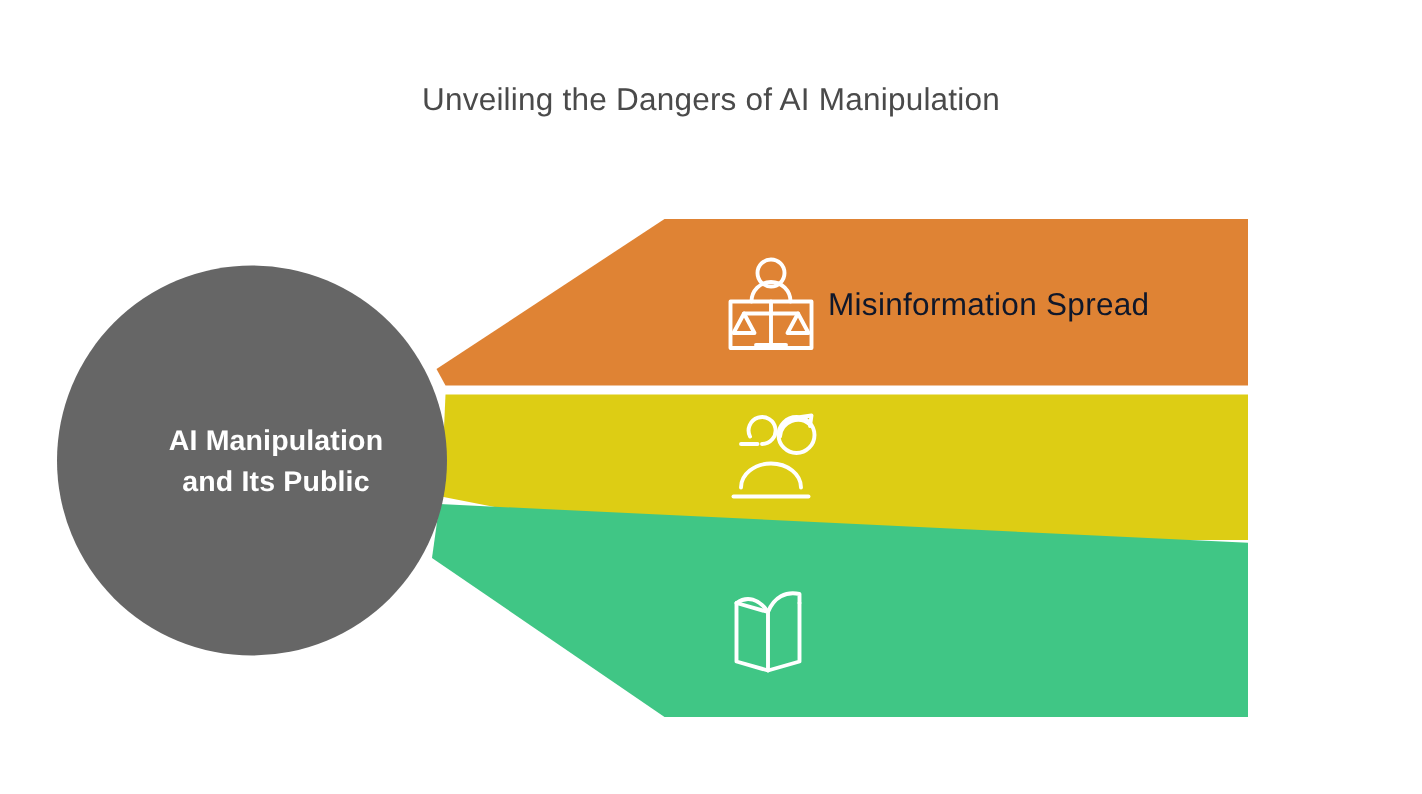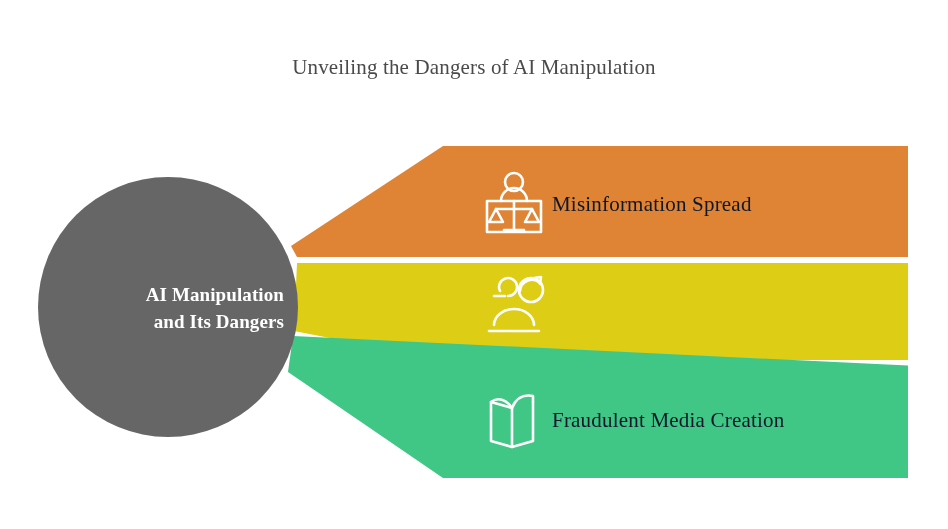--- a/index.html
+++ b/index.html
@@ -7,25 +7,24 @@
     margin: 0;
     padding: 0;
     background: #ffffff;
   }
   body {
     font-family: "Liberation Sans", sans-serif;
     -webkit-font-smoothing: antialiased;
   }
   #infographic {
     position: relative;
-    width: 908px;
+    width: 832px;
     height: 529px;
     background: #ffffff;
     overflow: hidden;
-    font-family: Liberation Serif, serif;
   }
   #chart-title {
     position: absolute;
     left: 0;
     top: 53px;
     width: 948px;
     text-align: center;
     font-size: 21px;
     font-weight: 400;
     color: #4a4a4a;
@@ -47,24 +46,24 @@
     letter-spacing: 0.2px;
     white-space: nowrap;
     line-height: 26px;
   }
   #label-row-0 { left: 552px; top: 191px; }
   #label-row-1 { left: 552px; top: 299px; }
   #label-row-2 { left: 552px; top: 407px; }
 
   .center-text {
     position: absolute;
-    left: 44px;
+    left: 64px;
     top: 281px;
     width: 240px;
-    text-align: right;
+    text-align: center;
     color: #ffffff;
     font-size: 19px;
     font-weight: bold;
     line-height: 27px;
     letter-spacing: 0.1px;
   }
   .center-text .line { display: block; }
 </style>
 </head>
 <body>
@@ -107,21 +106,20 @@
     <g fill="none" stroke="#ffffff" stroke-width="2.6" stroke-linecap="round" stroke-linejoin="round">
       <path d="M 491 402 L 491 441 L 512 447 L 512 408 Z"></path>
       <path d="M 533 402 L 533 441 L 512 447"></path>
       <path d="M 512 408 C 516 398 524 394 533 396 L 533 402"></path>
       <path d="M 491 402 C 498 397 506 399 512 408"></path>
     </g>
   </svg>
 
   <div class="center-text">
     <span class="line">AI Manipulation</span>
-    <span class="line">and Its Dangers</span>
+    <span class="line">and Its Public</span>
   </div>
 
   <div class="band-label" id="label-row-0">Misinformation Spread</div>
 
 
-  <div class="band-label" id="label-row-2">Fraudulent Media Creation</div>
 
 </div>
 
 </body></html>

